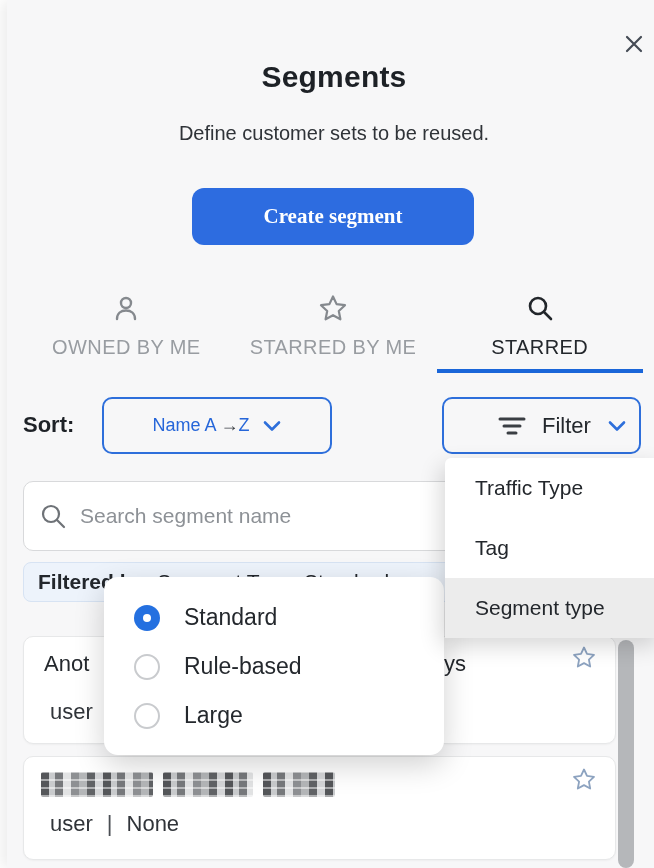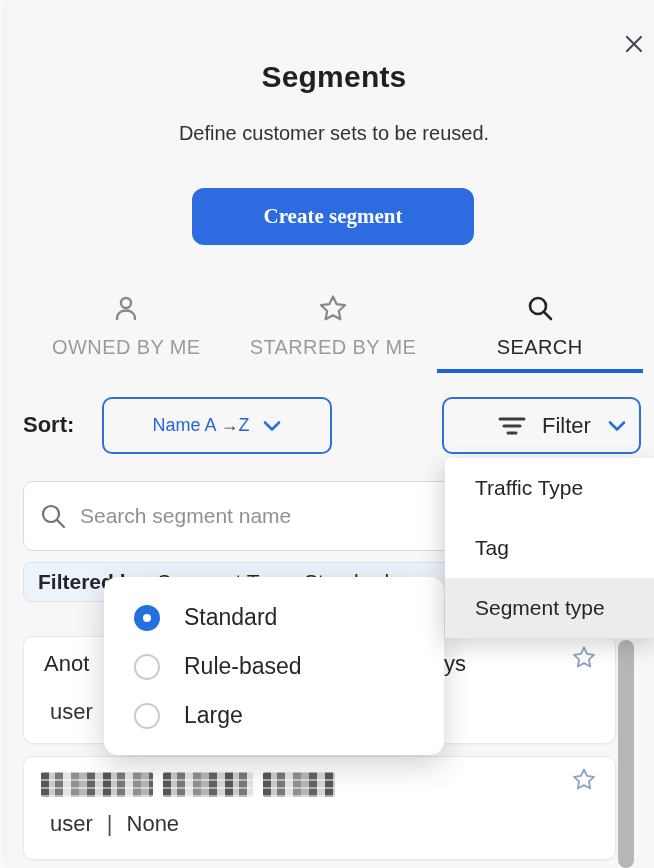--- a/index.html
+++ b/index.html
@@ -119,21 +119,21 @@
         </span>
         <span class="tab-label">STARRED BY ME</span>
       </div>
       <div class="tab active">
         <span>
           <svg width="34" height="34" viewBox="0 0 34 34" fill="none">
             <circle cx="15" cy="14" r="8" stroke="#22262b" stroke-width="2.6"></circle>
             <path d="M21 20 L28 27" stroke="#22262b" stroke-width="2.6" stroke-linecap="round"></path>
           </svg>
         </span>
-        <span class="tab-label">SEARCH</span>
+        <span class="tab-label">STARRED</span>
       </div>
     </div>
     <div class="tab-underline"></div>
 
     <div class="sort-label">Sort:</div>
     <div class="sort-dropdown">
       <span class="sort-value"><span>Name A </span><span class="sort-arrow">→</span><span>Z</span></span>
       <span>
         <svg width="20" height="14" viewBox="0 0 20 14" fill="none">
           <path d="M3 3.5 L10 10.5 L17 3.5" stroke="#2e6fdb" stroke-width="2.6" stroke-linecap="round" stroke-linejoin="round"></path>

